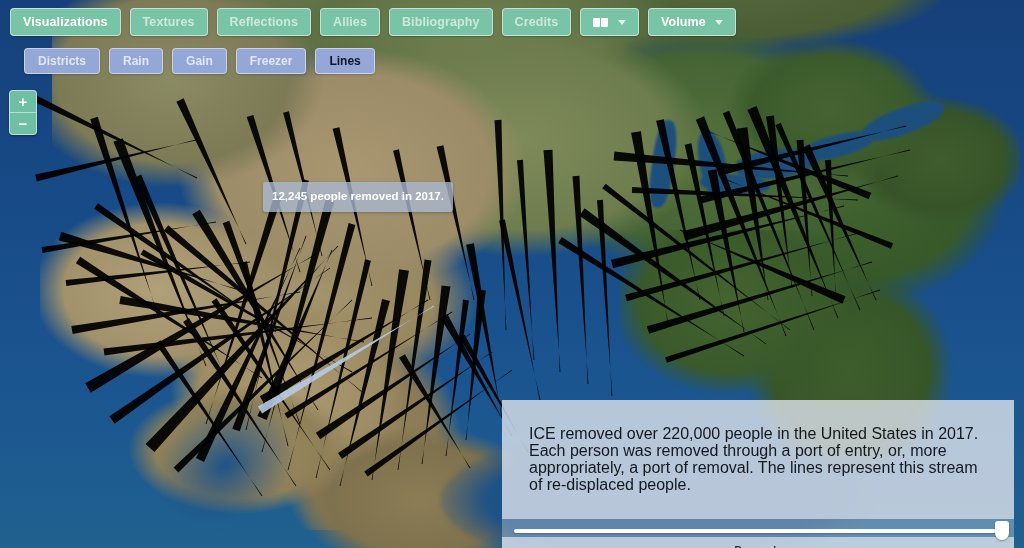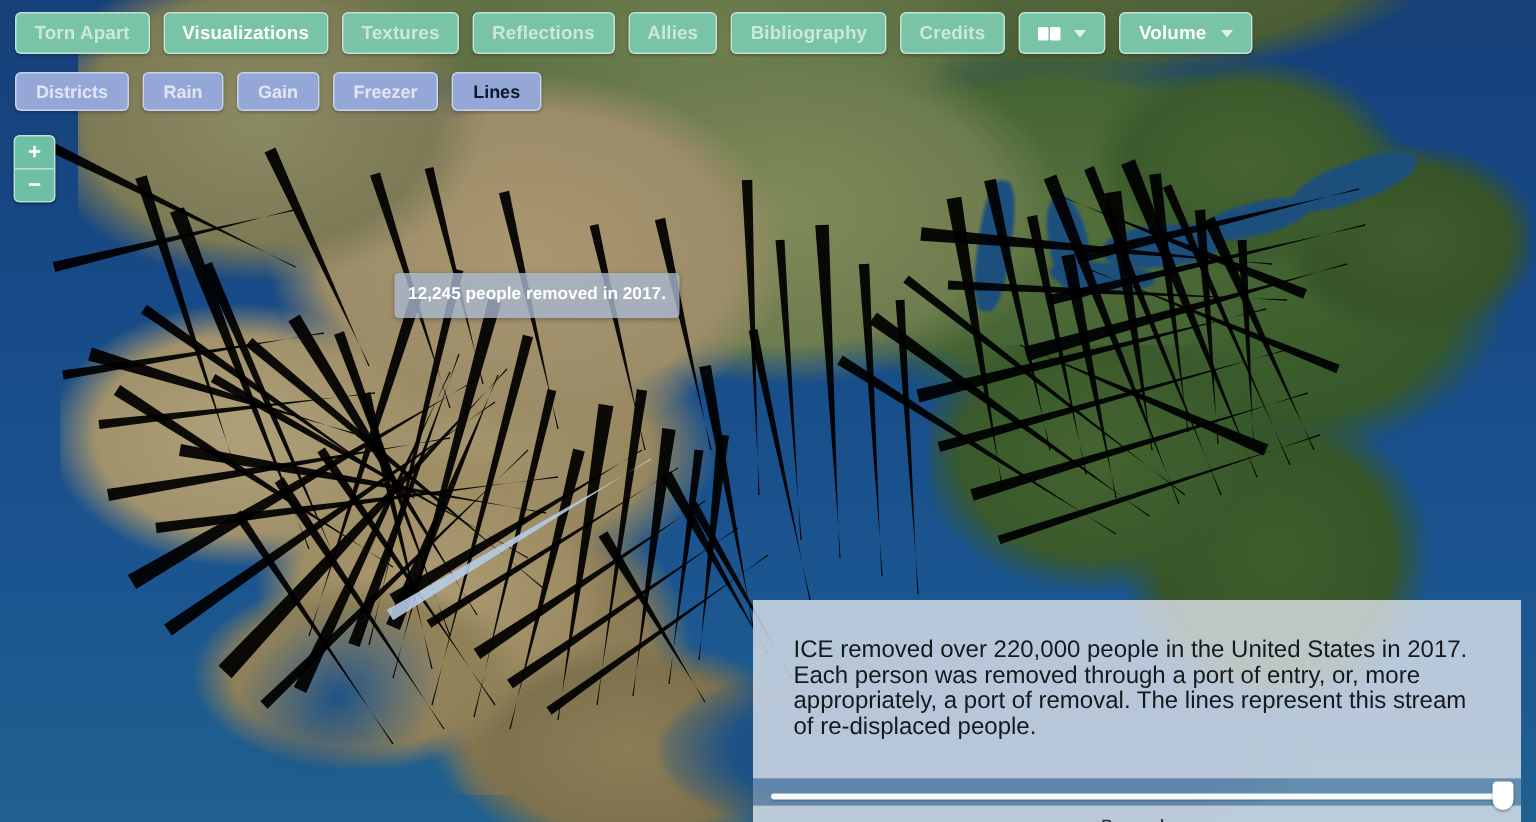--- a/index.html
+++ b/index.html
@@ -83,21 +83,21 @@
   .zoomctl div:first-child{border-bottom:1px solid rgba(255,255,255,.5);}
 
   
   .navbar{position:absolute;left:0;top:8px;width:100%;display:flex;gap:9px;padding-left:10px;box-sizing:border-box;
           align-items:center;z-index:40;}
   .navbtn{background:#79c3a6;border:1px solid rgba(255,255,255,.55);border-radius:4px;
           padding:6px 12px;font-size:12.5px;font-weight:700;color:rgba(255,255,255,.62);
           cursor:pointer;white-space:nowrap;box-shadow:0 1px 2px rgba(0,0,0,.22);letter-spacing:.1px;}
   .navbtn.active{color:#ffffff;}
 
-  .subbar{position:absolute;left:0;top:48px;display:flex;gap:9px;padding-left:10px;box-sizing:border-box;
+  .subbar{position:absolute;left:0;top:48px;display:flex;gap:9px;padding-left:24px;box-sizing:border-box;
           align-items:center;z-index:40;}
   .subbtn{background:#94a7d6;border:1px solid rgba(255,255,255,.5);border-radius:4px;
           padding:5px 13px;font-size:12px;font-weight:700;color:rgba(255,255,255,.72);
           cursor:pointer;white-space:nowrap;box-shadow:0 1px 2px rgba(0,0,0,.2);}
   .subbtn.active{color:#0f172a;}
 
   .caret{display:inline-block;margin-left:6px;border-left:4px solid transparent;border-right:4px solid transparent;
          border-top:5px solid rgba(255,255,255,.78);vertical-align:middle;}
   .segicon{display:inline-flex;gap:1px;vertical-align:middle;}
   .segicon i{display:block;width:7px;height:9px;background:#fff;border-radius:1px;}
@@ -247,21 +247,20 @@
         <polygon points="262.0521764093726,413.43344899260416 257.9478235906274,406.56655100739584 434.2308698460544,306.38626301166795 433.7691301539456,305.61373698833205" fill="#b6cbe6" fill-opacity="0.9"></polygon>
       </svg>
   </div>
 
   <div class="zoomctl">
     <div>+</div>
     <div>−</div>
   </div>
 
   <div class="navbar">
-    <div class="navbtn">Torn Apart</div>
     <div class="navbtn active">Visualizations</div>
     <div class="navbtn">Textures</div>
     <div class="navbtn">Reflections</div>
     <div class="navbtn">Allies</div>
     <div class="navbtn">Bibliography</div>
     <div class="navbtn">Credits</div>
     <div class="navbtn">
       <span class="segicon">
           <i></i>
           <i></i>

